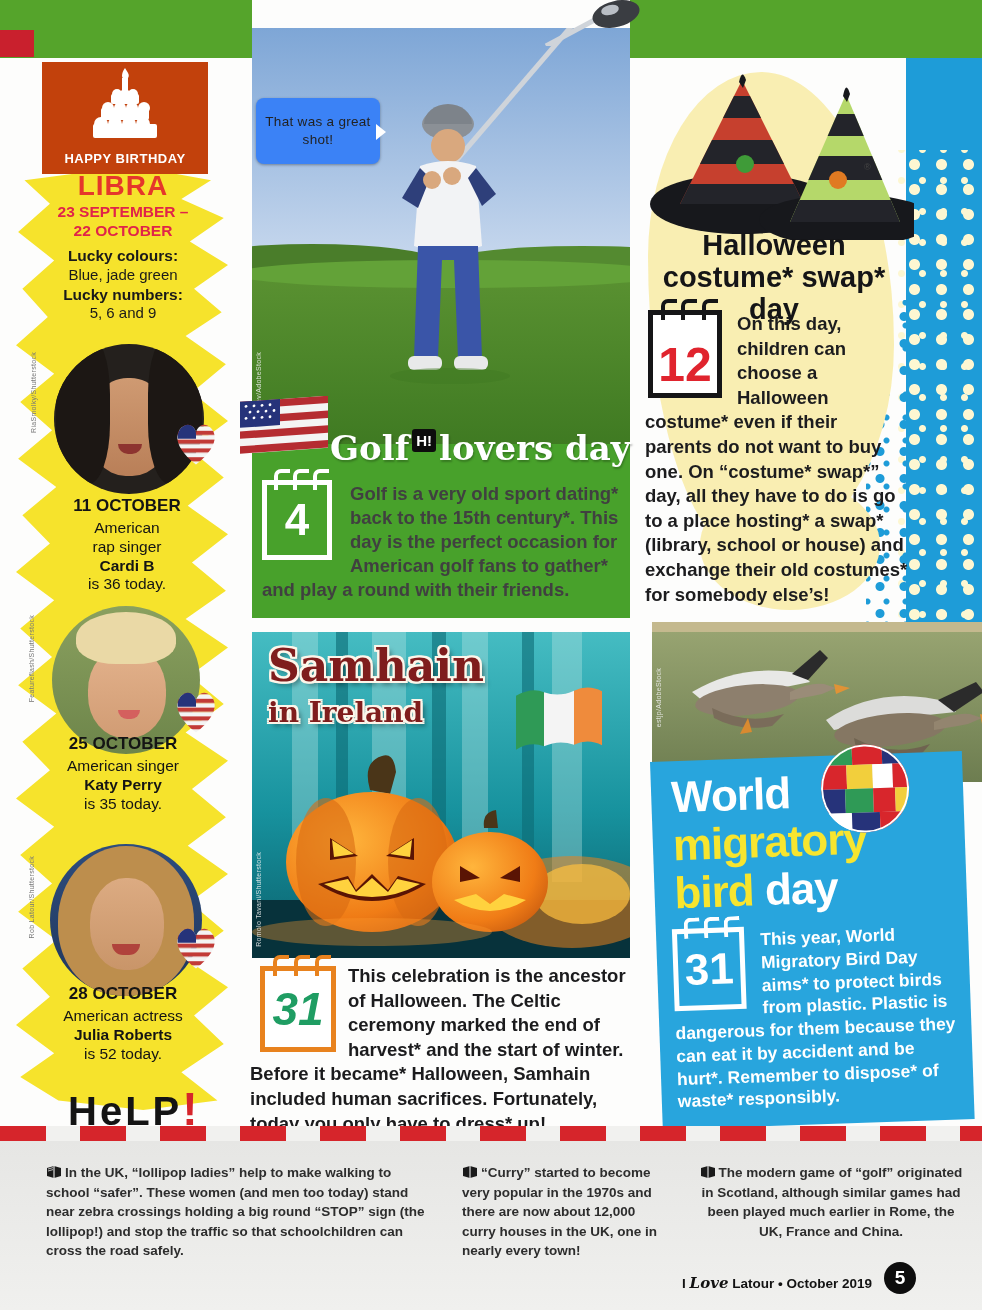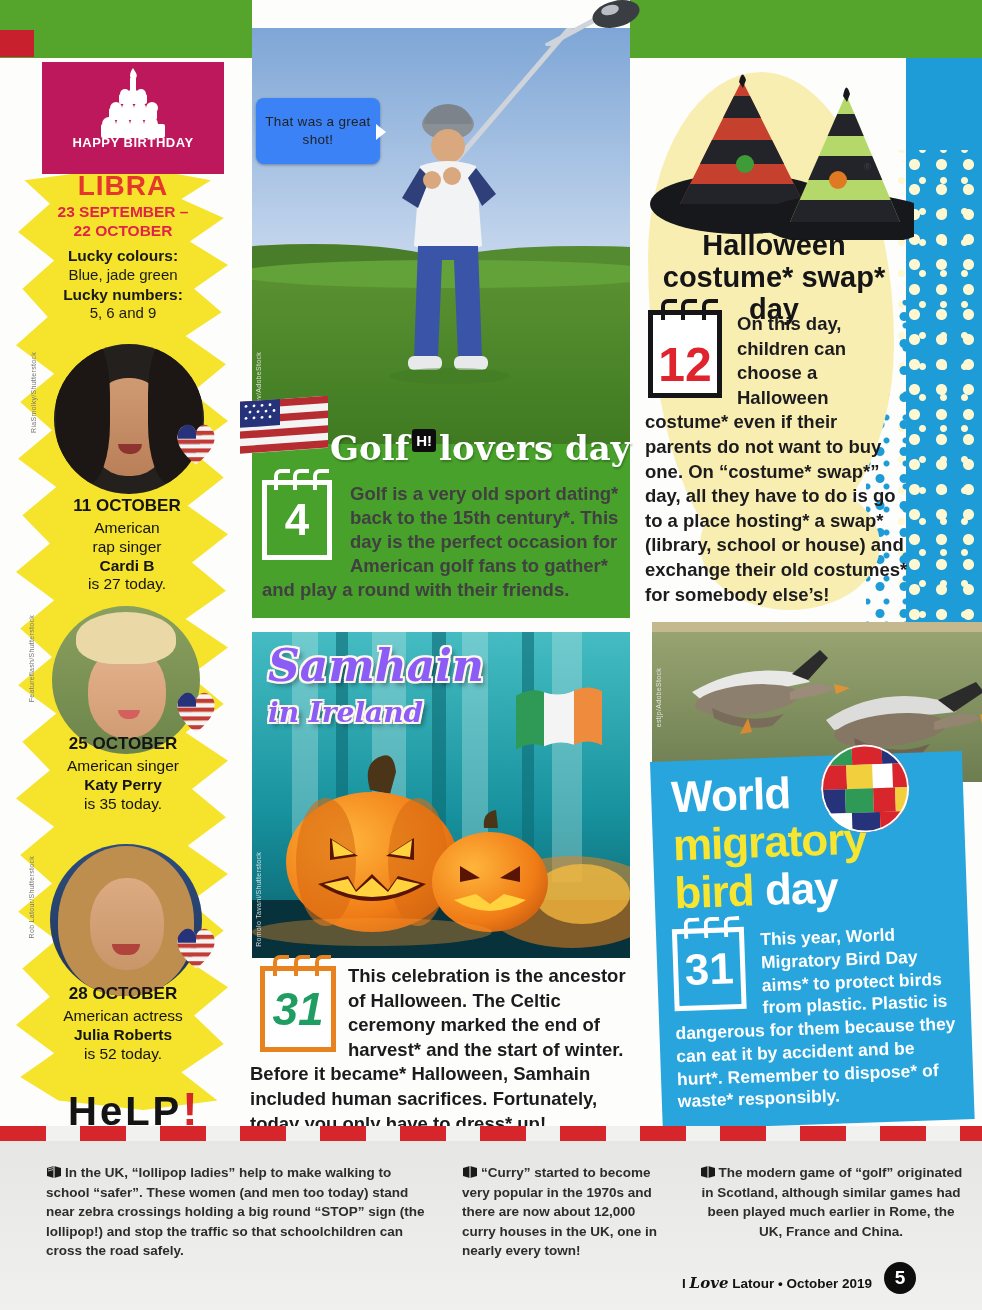--- a/index.html
+++ b/index.html
@@ -14,22 +14,22 @@
   .dots-white{position:absolute;top:150px;left:898px;width:84px;height:470px;
      background-image:radial-gradient(circle,#fdf7d2 5px,transparent 6px),radial-gradient(circle,#fdf7d2 3px,transparent 4px);
      background-size:27px 25px,21px 31px;background-position:3px 2px,14px 15px;}
   .dots-blue{position:absolute;top:300px;left:866px;width:42px;height:330px;
      background-image:radial-gradient(circle,#1e9cd8 4px,transparent 5px),radial-gradient(circle,#1e9cd8 2.5px,transparent 3.5px);
      background-size:24px 27px,19px 23px;background-position:2px 3px,11px 14px;}
 
   
   .yellow-zig{position:absolute;left:16px;top:166px;width:212px;height:944px;background:#f6e32c;
     clip-path:polygon(55% 0%,92% 1.5%,78% 3.5%,98% 5.5%,82% 8%,100% 10.5%,84% 13%,97% 15.5%,80% 18%,99% 21%,83% 24%,100% 27%,82% 30%,98% 33%,81% 36%,100% 39%,83% 42%,99% 45%,80% 48%,100% 51%,82% 54%,98% 57%,80% 60%,100% 63%,83% 66%,99% 69%,81% 72%,100% 75%,82% 78%,98% 81%,80% 84%,100% 87%,84% 90%,98% 93%,78% 96%,95% 99%,60% 100%,20% 99%,2% 96.5%,18% 94%,0% 91%,16% 88%,3% 85%,19% 82%,1% 79%,17% 76%,2% 73%,18% 70%,0% 67%,16% 64%,3% 61%,19% 58%,1% 55%,17% 52%,2% 49%,18% 46%,0% 43%,16% 40%,3% 37%,19% 34%,1% 31%,17% 28%,2% 25%,18% 22%,0% 19%,15% 16%,3% 13%,18% 10%,1% 7%,16% 4%,4% 1.5%);}
-  .bday-badge{position:absolute;left:42px;top:62px;width:182px;height:112px;background:#be185d;
-     display:flex;flex-direction:column;align-items:center;justify-content:flex-end;padding-bottom:24px;box-sizing:border-box;}
+  .bday-badge{position:absolute;left:42px;top:62px;width:166px;height:112px;background:#c2410c;
+     display:flex;flex-direction:column;align-items:center;justify-content:flex-end;padding-bottom:8px;box-sizing:border-box;}
   .bday-badge svg{position:absolute;top:6px;left:50%;transform:translateX(-50%);}
   .bday-label{color:#fff;font-weight:bold;font-size:13px;letter-spacing:.5px;}
   .libra{position:absolute;left:30px;top:170px;width:186px;text-align:center;color:#e5372b;
      font-size:28px;font-weight:bold;letter-spacing:1px;font-stretch:condensed;}
   .zdates{position:absolute;left:20px;top:202px;width:206px;text-align:center;color:#e02449;
      font-weight:bold;font-size:15.5px;line-height:1.25;}
   .lucky{position:absolute;left:20px;top:246px;width:206px;text-align:center;color:#1a1a1a;
      font-size:15px;line-height:1.25;}
   .lucky b{font-size:15.5px;}
   .portrait{position:absolute;border-radius:50%;overflow:hidden;}
@@ -100,21 +100,21 @@
   .hw-t1{top:230px;} .hw-t2{top:262px;}
   .cal-hw{left:648px;top:310px;width:74px;height:88px;border:5px solid #151517;background:#fff;color:#151517;}
   .cal-hw .hook{border-color:#151517;}
   .cal-hw .cal-num{font-size:48px;color:#e0242e;margin-top:20px;}
   .hw-text{position:absolute;left:645px;top:312px;width:264px;color:#1c1c1e;font-weight:bold;
      font-size:18.5px;line-height:1.33;}
   .hw-text .spacer{float:left;width:92px;height:82px;}
 
   
   .sam-photo{position:absolute;left:252px;top:632px;width:378px;height:326px;overflow:hidden;}
-  .sam-title{position:absolute;color:#8b5cf6;font-family:"DejaVu Serif",serif;font-weight:bold;font-style:italic;
+  .sam-title{position:absolute;color:#7f1d1d;font-family:"DejaVu Serif",serif;font-weight:bold;
      text-shadow:2px 0 0 #fdf6ea,-2px 0 0 #fdf6ea,0 2px 0 #fdf6ea,0 -2px 0 #fdf6ea,2px 2px 0 #fdf6ea,-2px -2px 0 #fdf6ea,2px -2px 0 #fdf6ea,-2px 2px 0 #fdf6ea,4px 4px 5px rgba(0,0,0,.4);text-align:center;}
   .sam-t1{left:268px;top:640px;font-size:44px;}
   .sam-t2{left:268px;top:696px;font-size:28px;}
   .ieflag{position:absolute;left:512px;top:686px;}
   .cal-sam{left:260px;top:966px;width:76px;height:86px;border:5px solid #e8821e;background:#fff;color:#e8821e;}
   .cal-sam .hook{border-color:#e8821e;}
   .cal-sam .cal-num{font-size:46px;color:#1f9d63;font-style:italic;}
   .sam-text{position:absolute;left:250px;top:964px;width:394px;color:#1b1b1d;font-weight:bold;
      font-size:18.5px;line-height:1.33;}
   .sam-text .spacer{float:left;width:98px;height:82px;}
@@ -227,21 +227,21 @@
   <svg class="heart" style="left:172px;top:422px;" viewBox="0 0 32 30">
     <path d="M16 29 C2 18 1 9 6 4 C11 -1 16 4 16 8 C16 4 21 -1 26 4 C31 9 30 18 16 29Z" fill="url(#hstripes)"></path>
     <path d="M16 8 C16 4 11 -1 6 4 C4.2 5.8 3.2 8.3 3.6 11.5 L16 11.5 Z" fill="#26337a"></path>
   </svg>
   <span class="credit" style="left:30px;top:352px;">RiaSmolky/Shutterstock</span>
   <div class="bday-text" style="left:32px;top:496px;width:190px;">
     <span class="bdate">11 OCTOBER</span>
     <span>American</span><br>
     <span>rap singer</span><br>
     <span class="bname">Cardi B</span><br>
-    <span>is 27 today.</span>
+    <span>is 36 today.</span>
   </div>
 
   <div class="portrait" style="left:52px;top:606px;width:148px;height:148px;">
     <div class="backdrop" style="background:linear-gradient(180deg,#8aa05f,#6d854a);"></div>
     <div class="face" style="left:36px;top:40px;width:78px;height:92px;background:linear-gradient(180deg,#e3b28c,#d19c74);"></div>
     <div class="hair" style="left:24px;top:6px;width:100px;height:52px;background:#ead9a6;border-radius:50% 50% 40% 40%;"></div>
     <div class="smile" style="left:66px;top:104px;width:22px;height:9px;background:#d4605e;"></div>
   </div>
   <svg class="heart" style="left:172px;top:690px;" viewBox="0 0 32 30">
     <path d="M16 29 C2 18 1 9 6 4 C11 -1 16 4 16 8 C16 4 21 -1 26 4 C31 9 30 18 16 29Z" fill="url(#hstripes)"></path>

